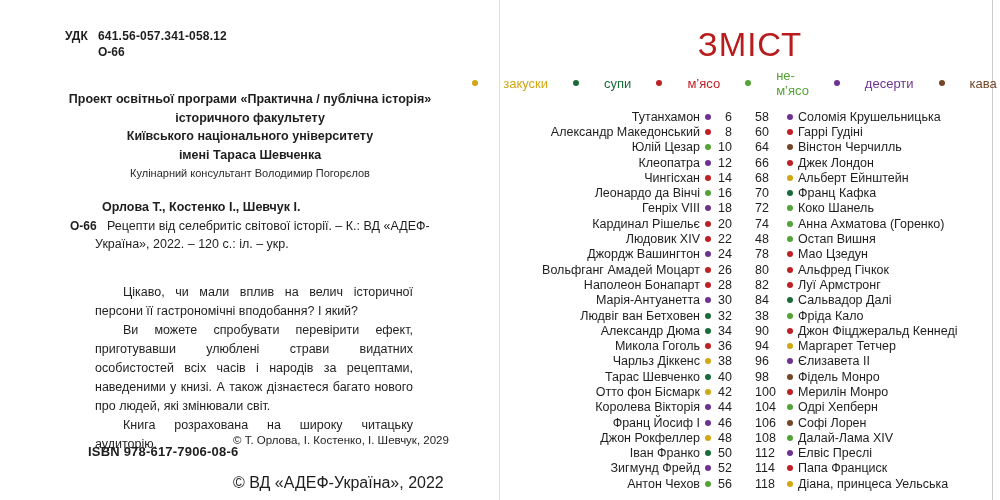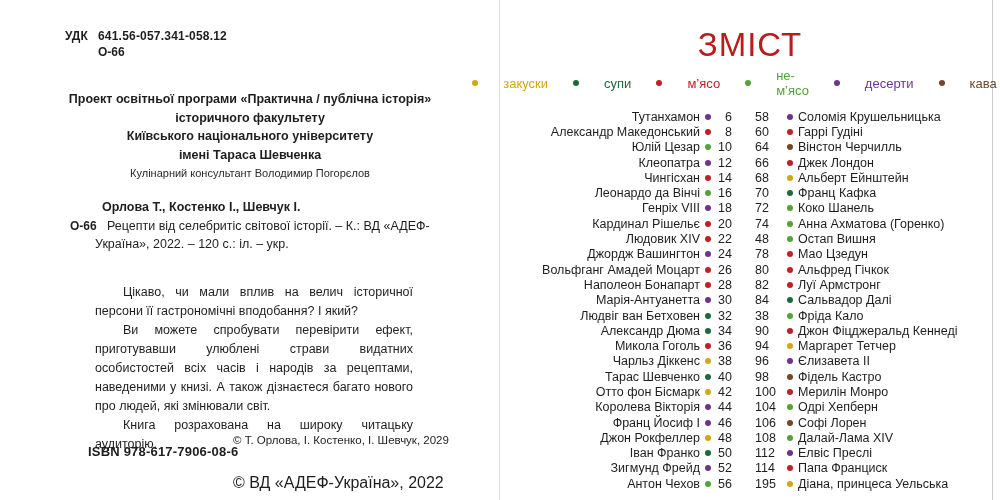--- a/index.html
+++ b/index.html
@@ -317,21 +317,21 @@
         <span>Маргарет Тетчер</span>
       </div>
       <div class="trow r">
         <span class="tpage-r">96</span>
         <span class="dot" style="background: rgb(110, 51, 145);"></span>
         <span>Єлизавета ІІ</span>
       </div>
       <div class="trow r">
         <span class="tpage-r">98</span>
         <span class="dot" style="background: rgb(116, 70, 39);"></span>
-        <span>Фідель Кастро</span>
+        <span>Фідель Монро</span>
       </div>
       <div class="trow r">
         <span class="tpage-r">100</span>
         <span class="dot" style="background: rgb(191, 32, 38);"></span>
         <span>Мерилін Монро</span>
       </div>
       <div class="trow r">
         <span class="tpage-r">104</span>
         <span class="dot" style="background: rgb(83, 163, 54);"></span>
         <span>Одрі Хепберн</span>
@@ -350,18 +350,18 @@
         <span class="tpage-r">112</span>
         <span class="dot" style="background: rgb(110, 51, 145);"></span>
         <span>Елвіс Преслі</span>
       </div>
       <div class="trow r">
         <span class="tpage-r">114</span>
         <span class="dot" style="background: rgb(191, 32, 38);"></span>
         <span>Папа Франциск</span>
       </div>
       <div class="trow r">
-        <span class="tpage-r">195</span>
+        <span class="tpage-r">118</span>
         <span class="dot" style="background: rgb(210, 167, 18);"></span>
         <span>Діана, принцеса Уельська</span>
       </div>
     </div>
 </div>
 
 </body></html>

